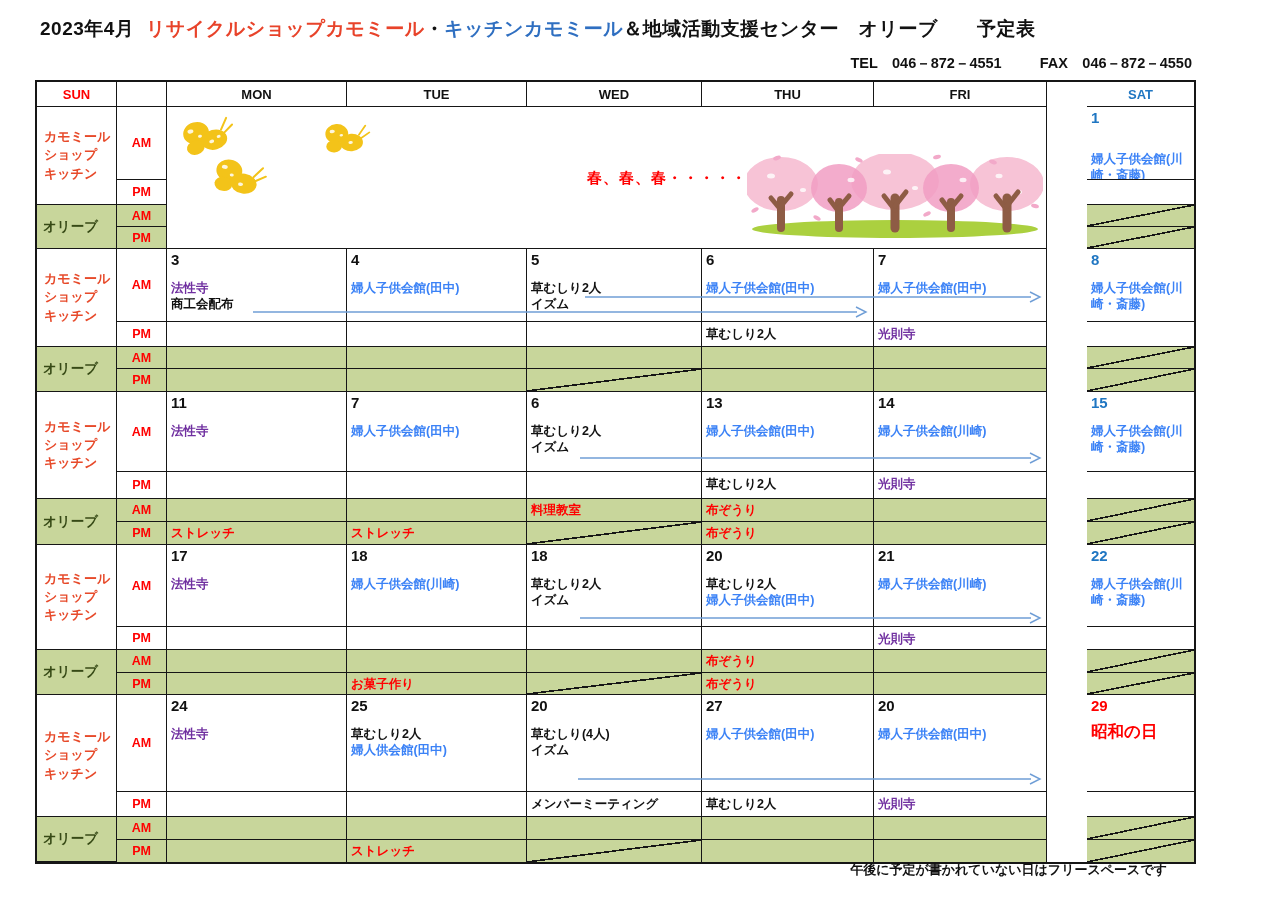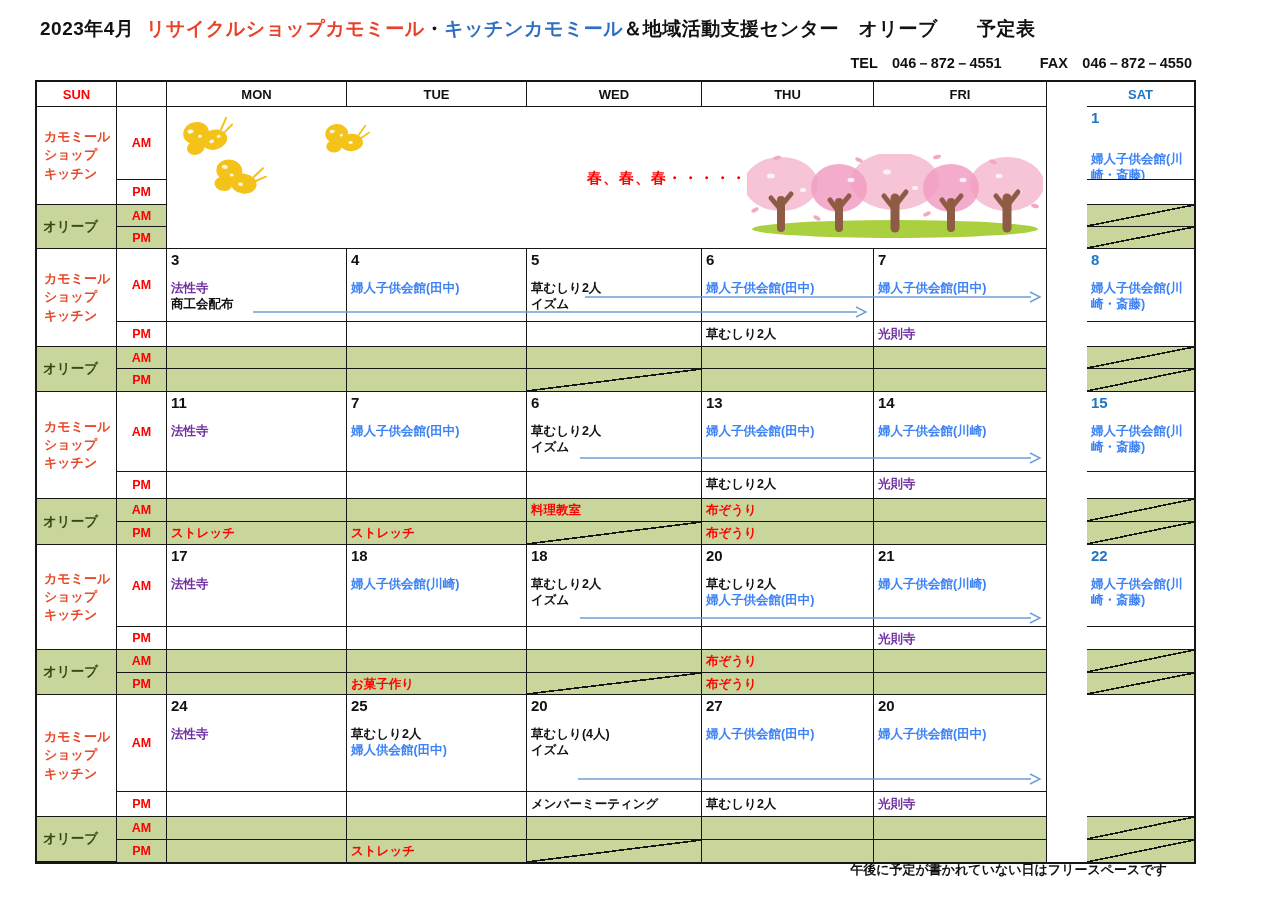--- a/index.html
+++ b/index.html
@@ -457,20 +457,24 @@
     <div class="c" style="grid-area:1/7/2/8">
       <div class="num">20</div>
       <div class="ent blue gap">婦人子供会館(田中)</div>
     </div>
     <div class="c" style="grid-area:2/7/3/8">
       <div class="ent purple pment">光則寺</div>
     </div>
     <div class="c g" style="grid-area:3/7/4/8"></div>
     <div class="c g lr" style="grid-area:4/7/5/8"></div>
 
+    <div class="c lc" style="grid-area:1/8/2/9">
+      <div class="num nred">29</div>
+      <div class="ent red big">昭和の日</div>
+    </div>
     <div class="c lc" style="grid-area:2/8/3/9"></div>
     <div class="c g x lc" style="grid-area:3/8/4/9"></div>
     <div class="c g x lc lr" style="grid-area:4/8/5/9"></div>
   </div>
 </div>
 
 <svg class="arrows">
   <g stroke="#6f9ed6" stroke-width="1.4" fill="none">
     <path d="M253,312 L857,312"></path>
       <polyline points="856,307 866,312 856,317"></polyline>

